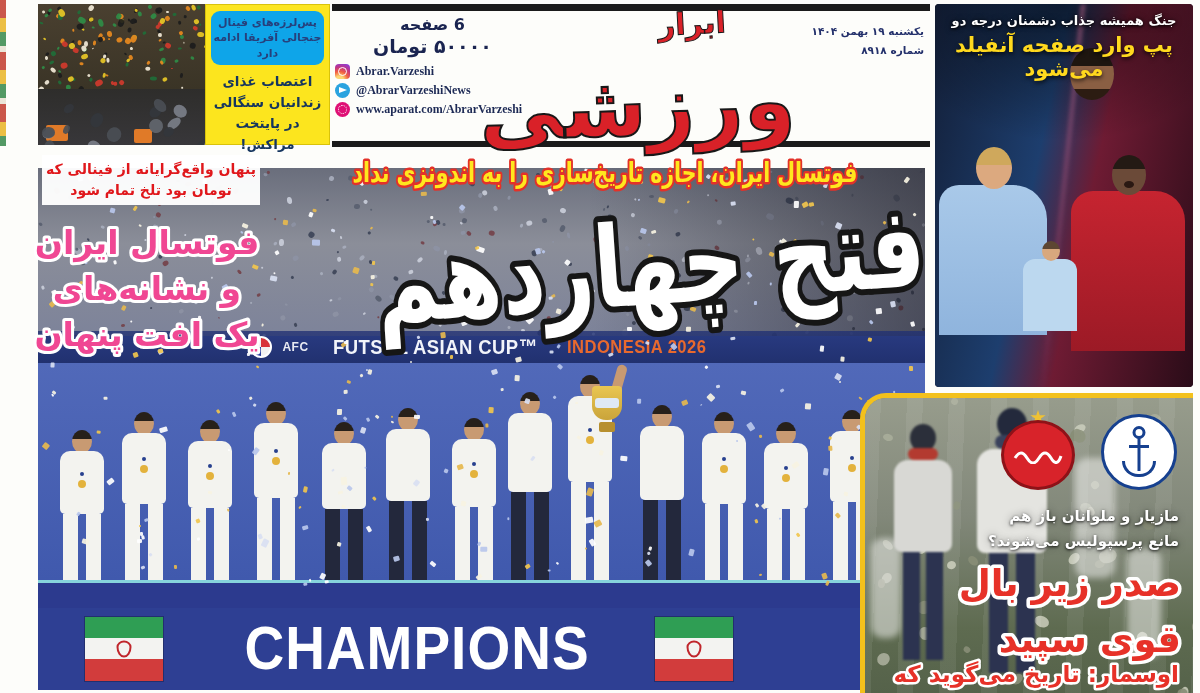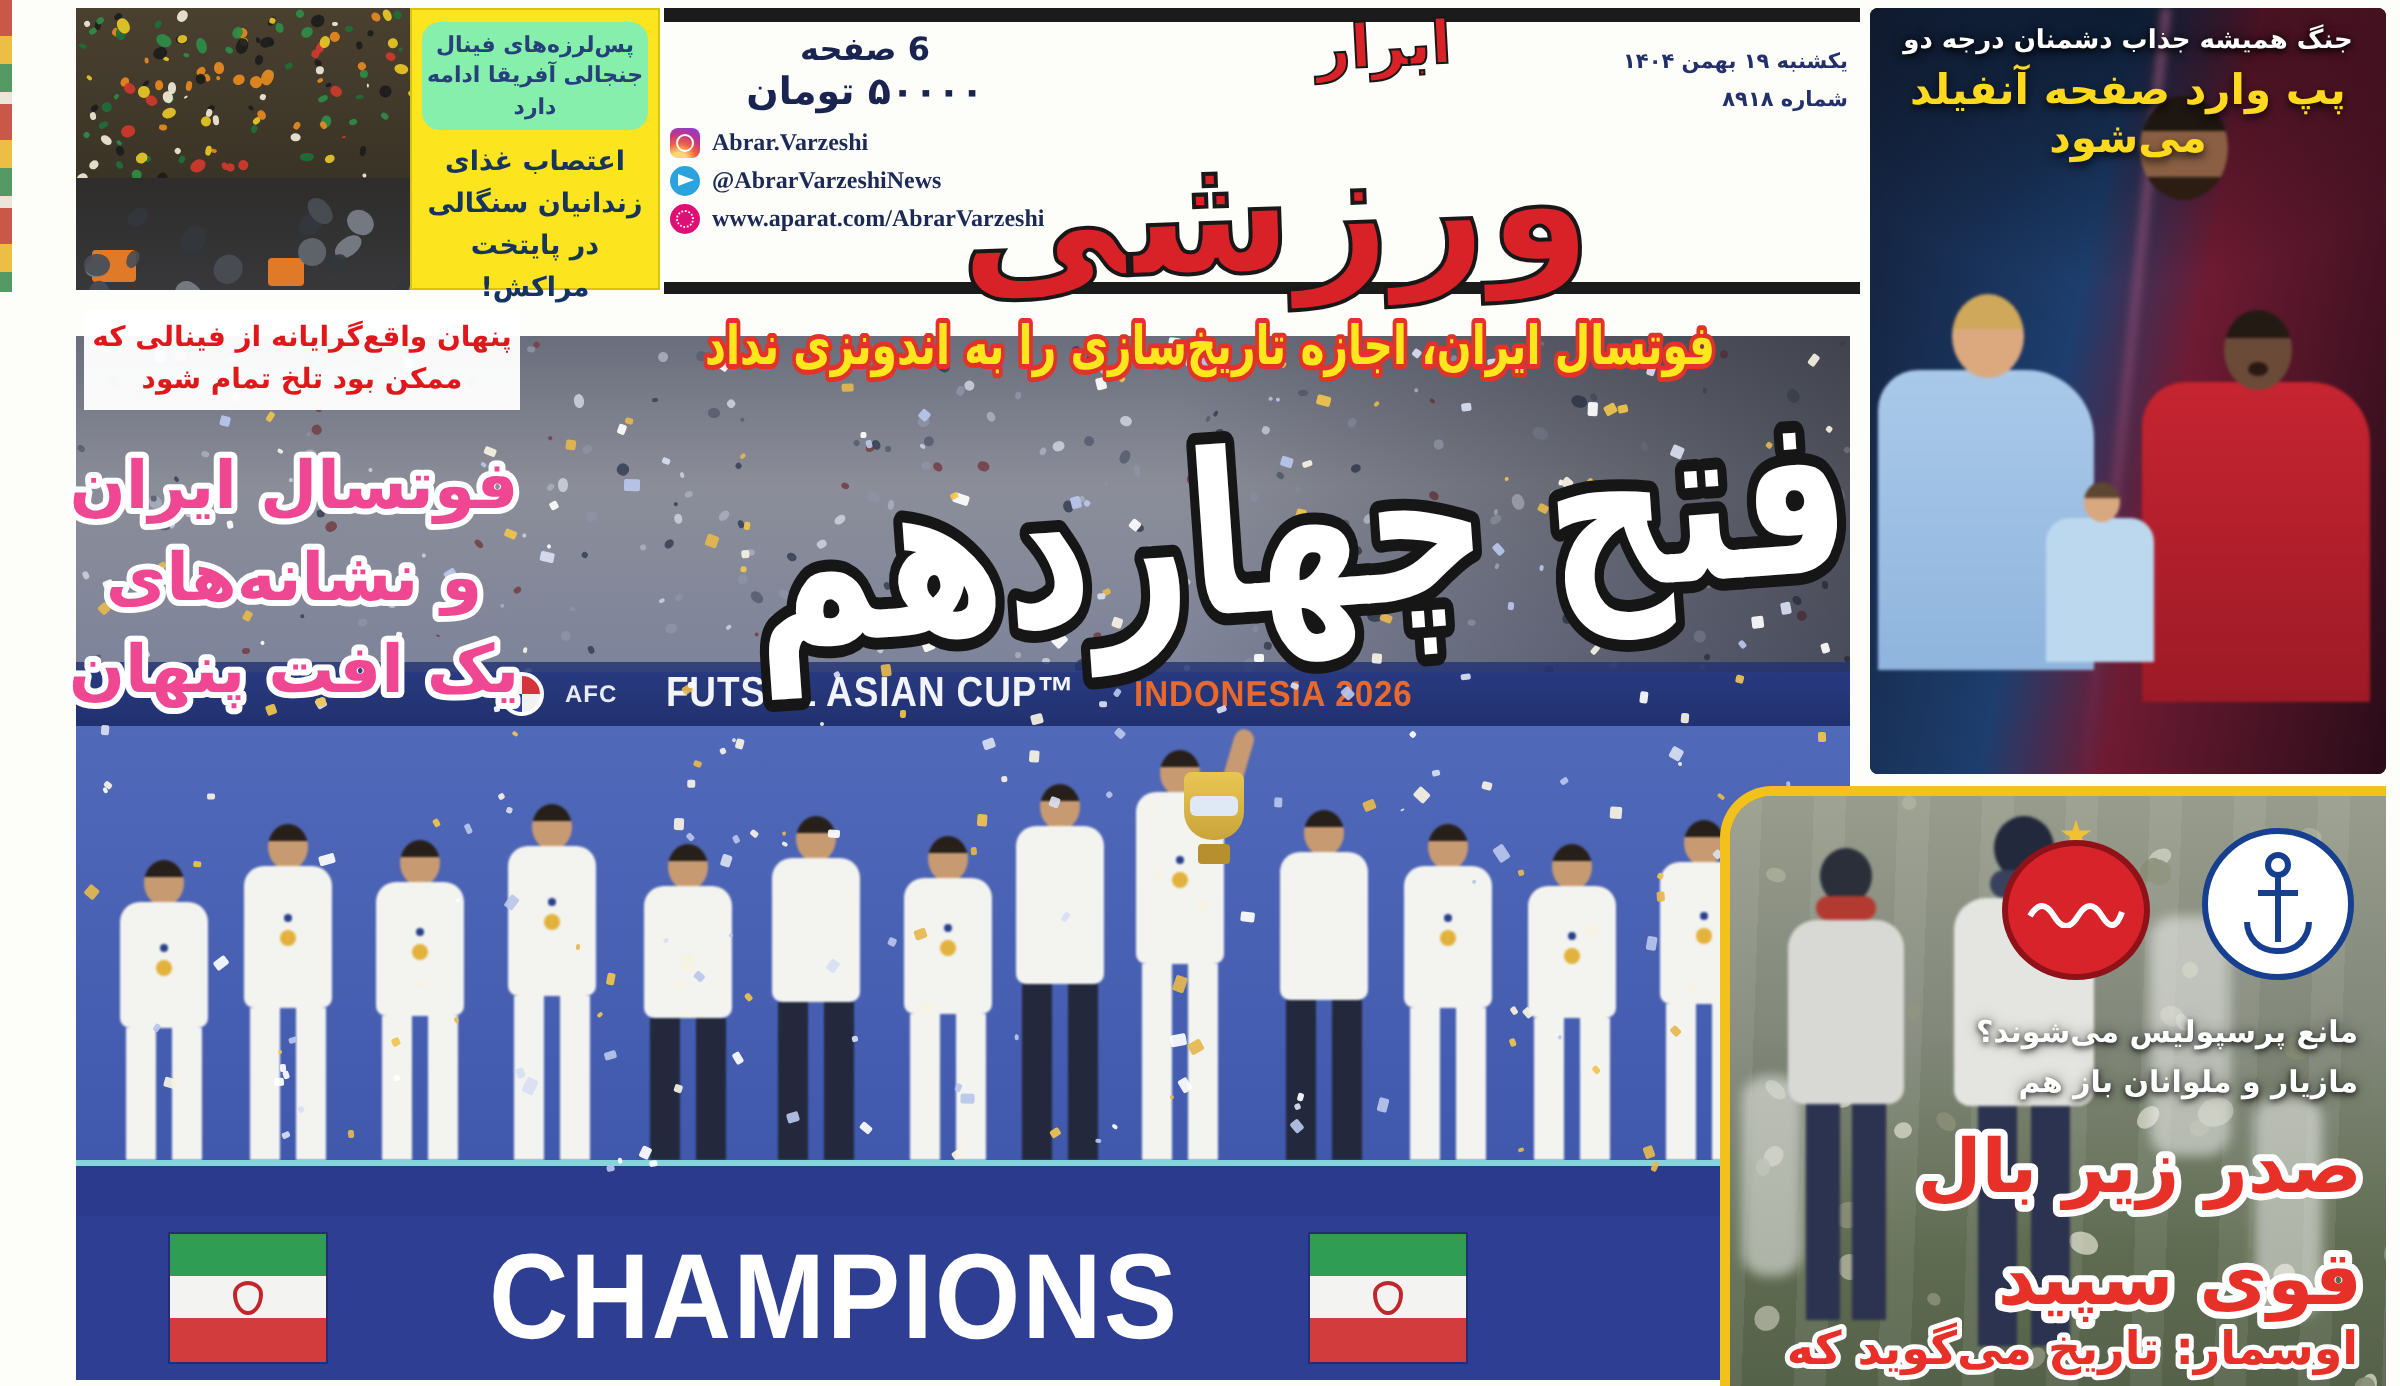--- a/index.html
+++ b/index.html
@@ -12,21 +12,21 @@
 
   
   .edge-strip{left:0;top:0;width:6px;height:146px;background:repeating-linear-gradient(180deg,#c23a2c 0 18px,#e9b424 18px 32px,#35884a 32px 46px,#e8e2d2 46px 52px);opacity:.85}
 
   .crowd-photo{left:38px;top:4px;width:167px;height:141px;background:#2c271f;overflow:hidden}
   .crowd-top{position:absolute;inset:0 0 40% 0;background:linear-gradient(180deg,#4a4030,#3a3426)}
   .crowd-bottom{position:absolute;inset:60% 0 0 0;background:linear-gradient(180deg,#2e2d2b,#38373a)}
   .vest{position:absolute;background:#e07a28;border-radius:2px}
 
   .yellow-box{left:205px;top:4px;width:125px;height:141px;background:#fce51e;padding:6px 5px;border:1px solid #d9c20a}
-  .note-box{background:#86efac;border-radius:9px;padding:4px 2px;font-size:11px;font-weight:bold;color:#27407c;text-align:center;line-height:1.4}
+  .note-box{background:#0ea5e9;border-radius:9px;padding:4px 2px;font-size:11px;font-weight:bold;color:#27407c;text-align:center;line-height:1.4}
   .yellow-headline{margin-top:6px;font-size:13.5px;font-weight:bold;color:#15355f;text-align:center;line-height:1.55}
 
   .bar-black{left:332px;width:598px;background:#1b1b1b}
   .bar-top{top:4px;height:7px}
   .bar-bottom{top:141px;height:6px}
 
   
   .info-col{left:335px;top:15px;width:195px;height:124px}
   .pages-label{font-size:16px;font-weight:bold;color:#1a2450;text-align:center}
   .price-label{font-size:19px;font-weight:bold;color:#1a2450;text-align:center;margin-top:1px}
@@ -955,21 +955,21 @@
   <svg class="abs kicker-svg">
     <text x="260" y="33" text-anchor="middle" font-size="27" font-weight="bold" fill="#ffe71e" stroke="#e33229" stroke-width="5" paint-order="stroke" stroke-linejoin="round" textLength="505" lengthAdjust="spacingAndGlyphs">فوتسال ایران، اجازه تاریخ‌سازی را به اندونزی نداد</text>
   </svg>
 
   <svg class="abs headline-svg">
     <text x="282" y="130" text-anchor="middle" font-size="112" font-weight="bold" fill="#ffffff" stroke="#161616" stroke-width="12" paint-order="stroke" stroke-linejoin="round" textLength="550" lengthAdjust="spacingAndGlyphs">فتح چهاردهم</text>
   </svg>
 
   <div class="abs side-note">
     <div class="fa">پنهان واقع‌گرایانه از فینالی که</div>
-    <div class="fa">ممکن بود تلخ تمام شود</div>
+    <div class="fa">تومان بود تلخ تمام شود</div>
   </div>
   <svg class="abs side-headline-svg">
     <text x="119" y="38" text-anchor="middle" font-size="33" font-weight="bold" fill="#f04793" stroke="#ffffff" stroke-width="6" paint-order="stroke" stroke-linejoin="round">فوتسال ایران</text>
     <text x="119" y="84" text-anchor="middle" font-size="33" font-weight="bold" fill="#f04793" stroke="#ffffff" stroke-width="6" paint-order="stroke" stroke-linejoin="round">و نشانه‌های</text>
     <text x="119" y="130" text-anchor="middle" font-size="33" font-weight="bold" fill="#f04793" stroke="#ffffff" stroke-width="6" paint-order="stroke" stroke-linejoin="round">یک افت پنهان</text>
   </svg>
 
   <div class="abs bottom-panel">
     <div class="train-bg dots">
         <i style="left: 26.8238%; top: 35.1692%; width: 7.62513px; height: 6.97074px; background: rgb(136, 141, 118); transform: rotate(105.813deg); border-radius: 50%; opacity: 0.92;"></i>
@@ -1031,22 +1031,22 @@
         <path d="M2 12 Q8 2 14 12 T26 12 T38 12 T48 10" stroke="#fff" fill="none" stroke-width="3"></path>
       </svg>
     </div>
     <div class="malavan">
       <span class="anchor-ring"></span>
       <span class="anchor-stem"></span>
       <span class="anchor-cross"></span>
       <span class="anchor-arms"></span>
     </div>
     <div class="q-text">
+      <div class="fa">مازیار و ملوانان باز هم</div>
       <div class="fa">مانع پرسپولیس می‌شوند؟</div>
-      <div class="fa">مازیار و ملوانان باز هم</div>
     </div>
     <svg class="panel-headline-svg">
       <text x="252" y="42" text-anchor="end" font-size="37" font-weight="bold" fill="#e73128" stroke="#ffffff" stroke-width="7" paint-order="stroke" stroke-linejoin="round">صدر زیر بال</text>
       <text x="252" y="98" text-anchor="end" font-size="37" font-weight="bold" fill="#e73128" stroke="#ffffff" stroke-width="7" paint-order="stroke" stroke-linejoin="round">قوی سپید</text>
     </svg>
     <svg class="strip-svg">
       <text x="262" y="27" text-anchor="end" font-size="23" font-weight="bold" fill="#e73128" stroke="#ffffff" stroke-width="5" paint-order="stroke" stroke-linejoin="round">اوسمار: تاریخ می‌گوید که</text>
     </svg>
   </div>
 

